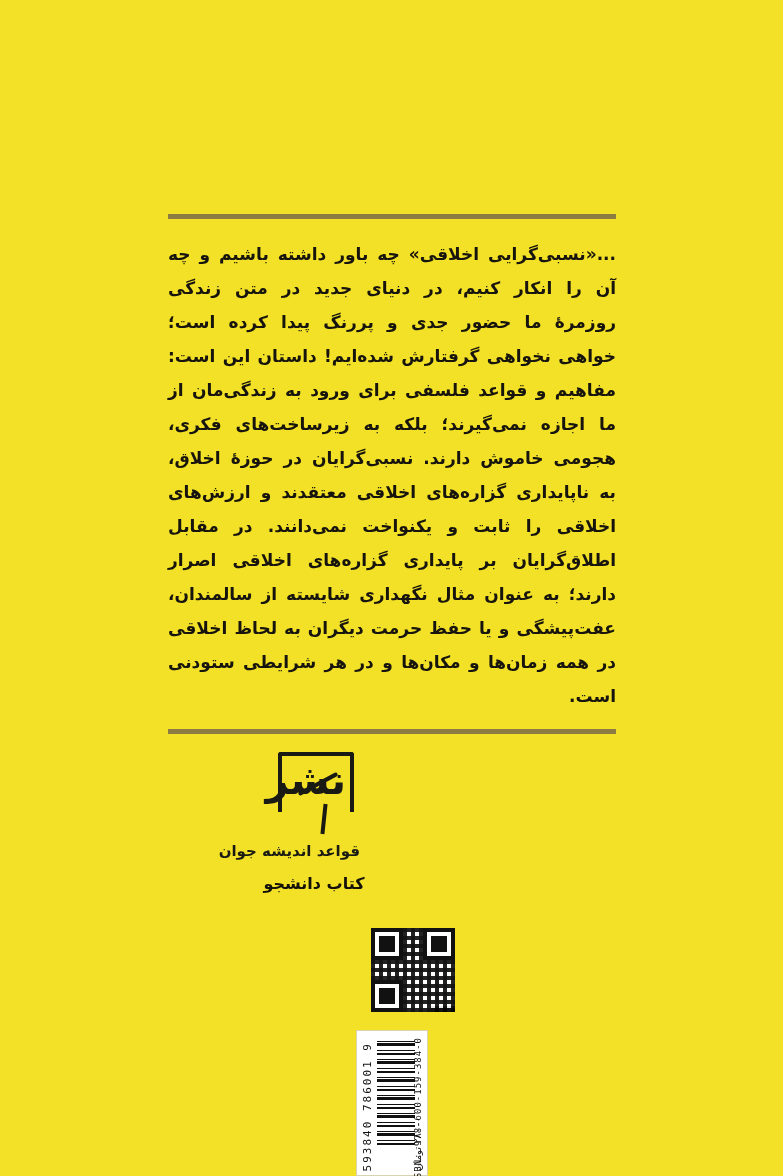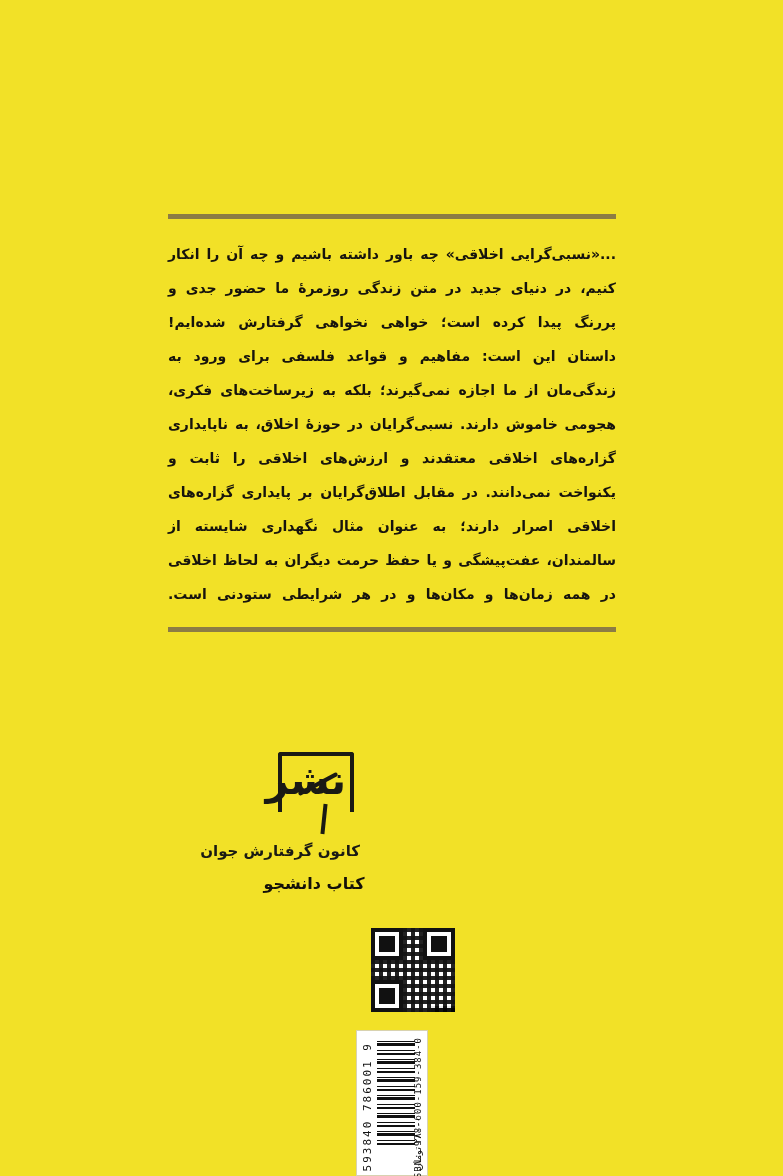--- a/index.html
+++ b/index.html
@@ -36,21 +36,21 @@
     opacity: .85;
   }
   .rule.top { margin-bottom: 18px; }
   .rule.bottom { margin-top: 16px; }
 
   .blurb {
     direction: rtl;
     text-align: justify;
     text-align-last: justify;
     font-family: "DejaVu Sans", sans-serif;
-    font-size: 14px;
+    font-size: 17px;
     line-height: 34px;
     font-weight: 700;
     color: #17140d;
     letter-spacing: 0px;
     word-spacing: 1px;
   }
 
   
   .logo-block {
     position: absolute;
@@ -236,21 +236,21 @@
     <div class="blurb">...«نسبی‌گرایی اخلاقی» چه باور داشته باشیم و چه آن را انکار کنیم، در دنیای جدید در متن زندگی روزمرهٔ ما حضور جدی و پررنگ پیدا کرده است؛ خواهی نخواهی گرفتارش شده‌ایم! داستان این است: مفاهیم و قواعد فلسفی برای ورود به زندگی‌مان از ما اجازه نمی‌گیرند؛ بلکه به زیرساخت‌های فکری، هجومی خاموش دارند. نسبی‌گرایان در حوزهٔ اخلاق، به ناپایداری گزاره‌های اخلاقی معتقدند و ارزش‌های اخلاقی را ثابت و یکنواخت نمی‌دانند. در مقابل اطلاق‌گرایان بر پایداری گزاره‌های اخلاقی اصرار دارند؛ به عنوان مثال نگهداری شایسته از سالمندان، عفت‌پیشگی و یا حفظ حرمت دیگران به لحاظ اخلاقی در همه زمان‌ها و مکان‌ها و در هر شرایطی ستودنی است.</div>
     <div class="rule bottom"></div>
   </div>
 
   <div class="logo-block">
     <div class="logo-mark">
       <div class="frame"></div>
       <div class="glyph">نشر</div>
       <div class="stroke1"></div>
       <div class="vline"></div>
-      <div class="logo-name">کانون گرفتارش جوان</div>
+      <div class="logo-name">قواعد اندیشه جوان</div>
     </div>
     <div class="logo-caption">کتاب دانشجو</div>
   </div>
 
   <div class="qr">
     <div class="qr-inner"></div>
     <div class="qr-finder tl"></div>
     <div class="qr-finder tr"></div>
     <div class="qr-finder bl"></div>
   </div>

